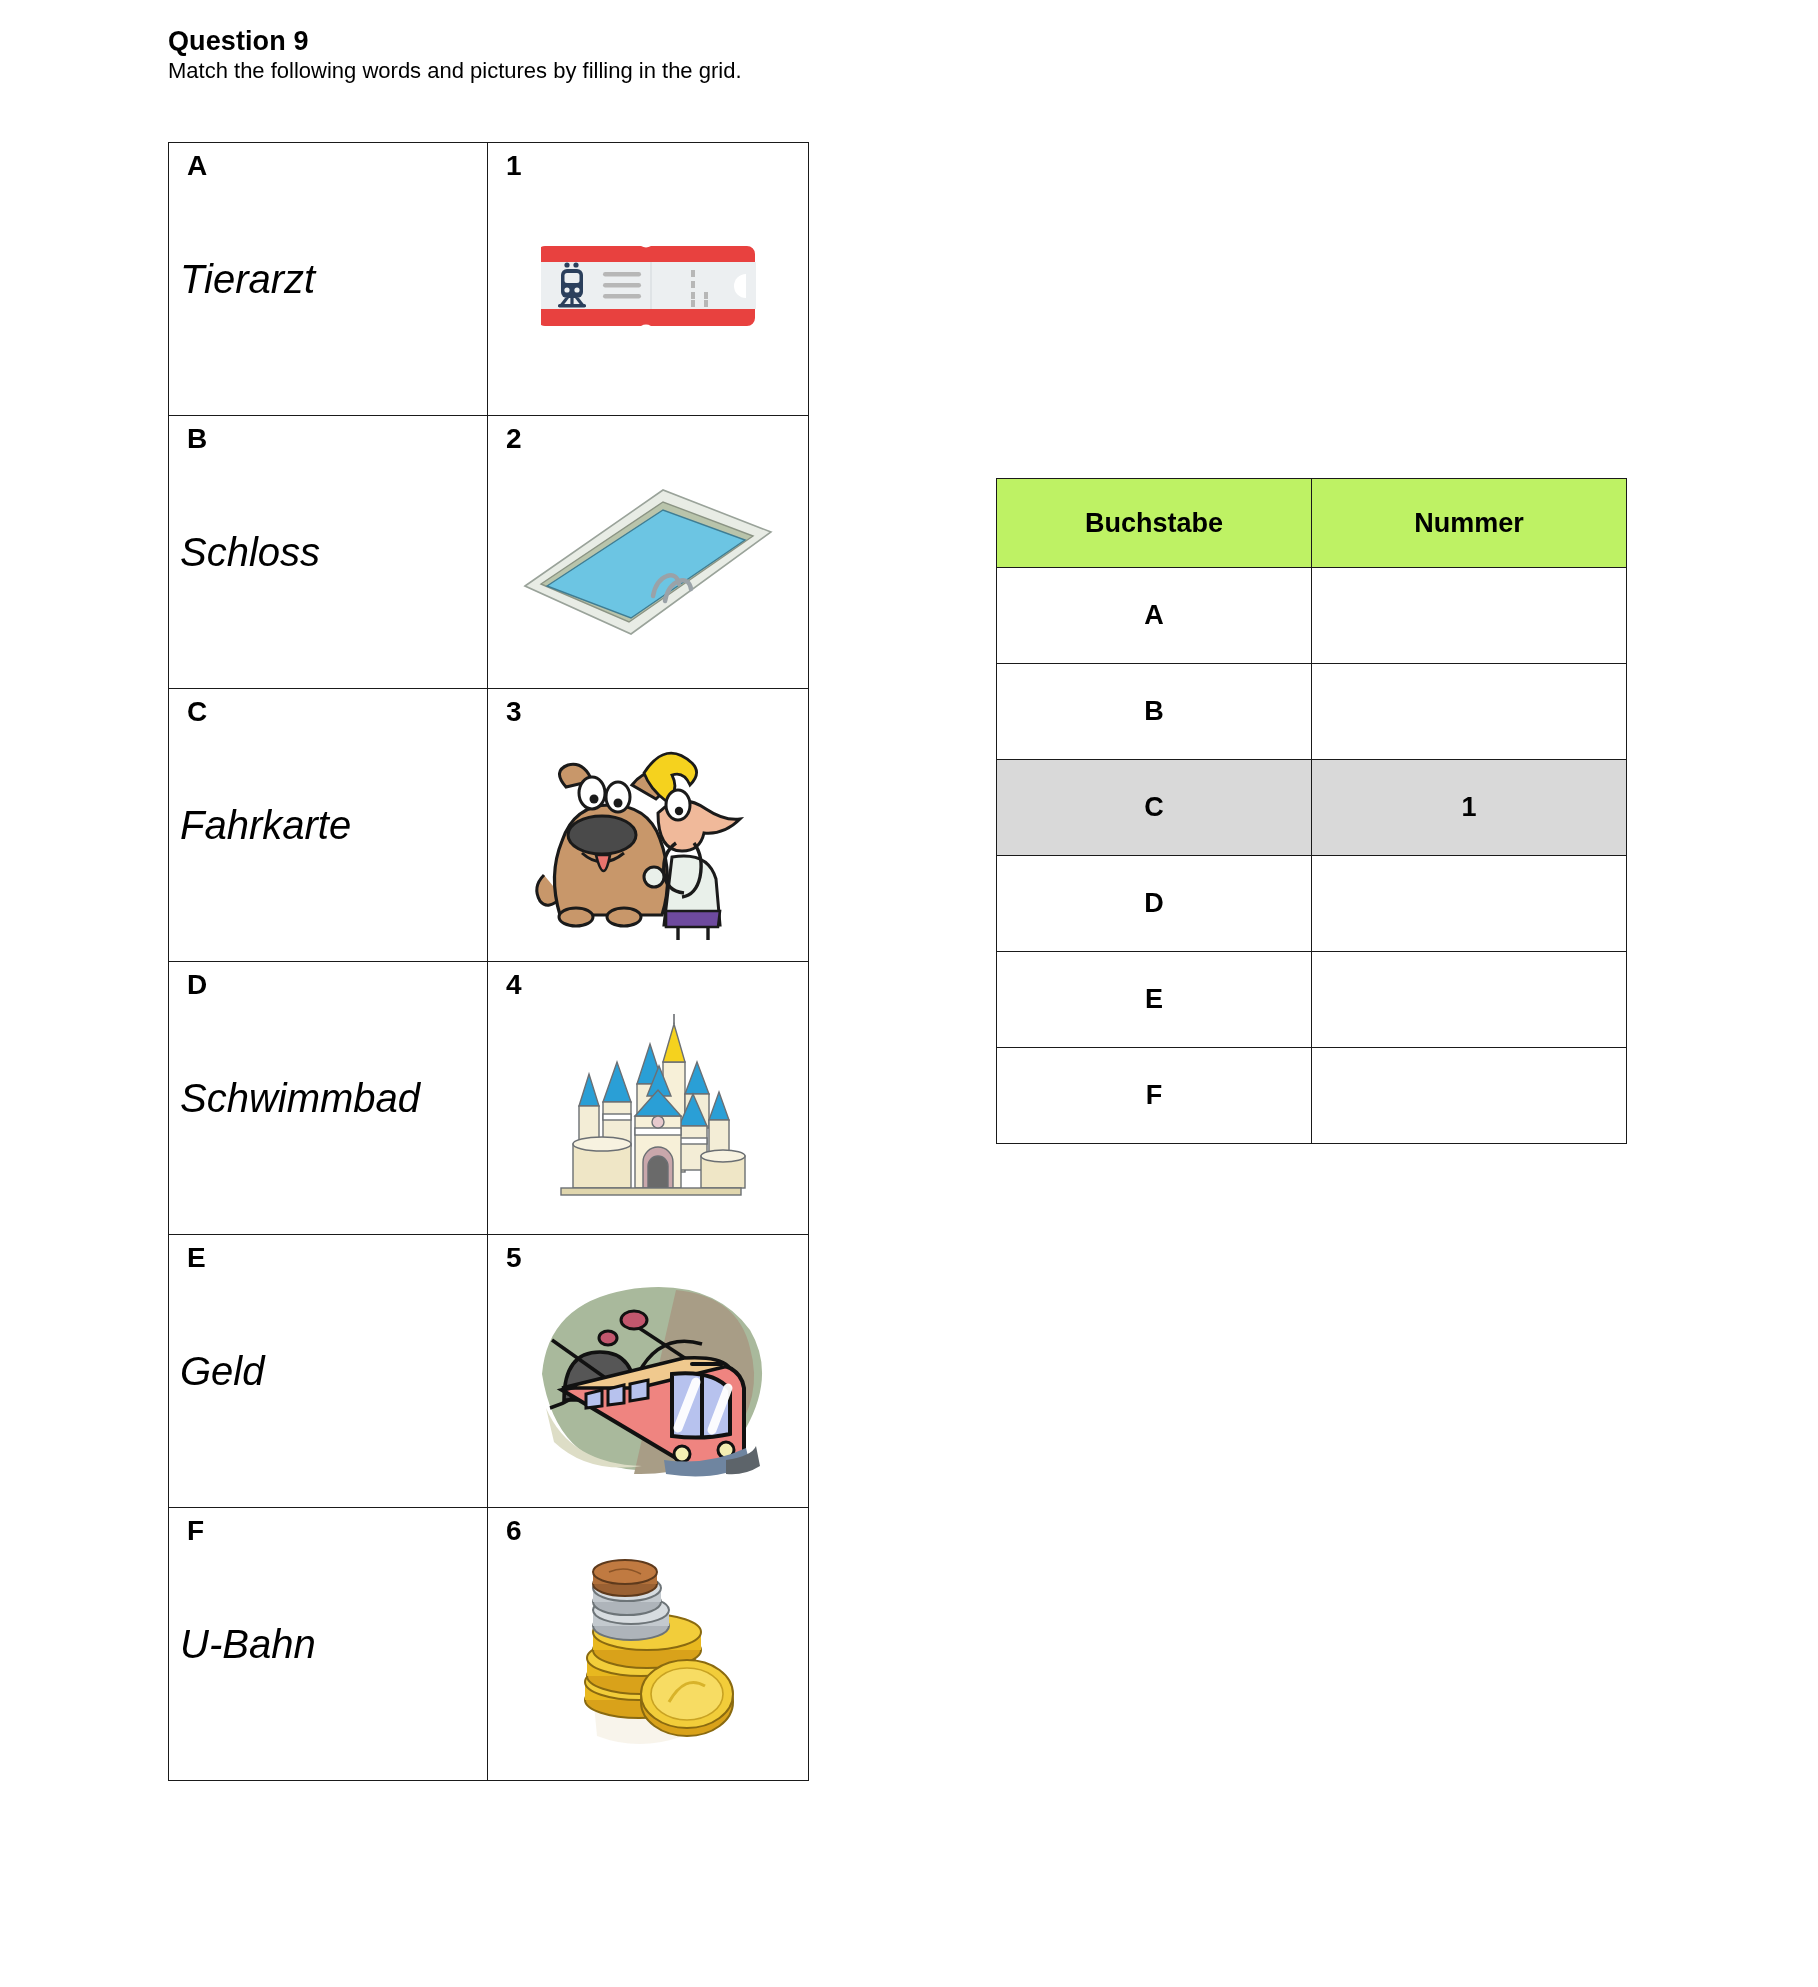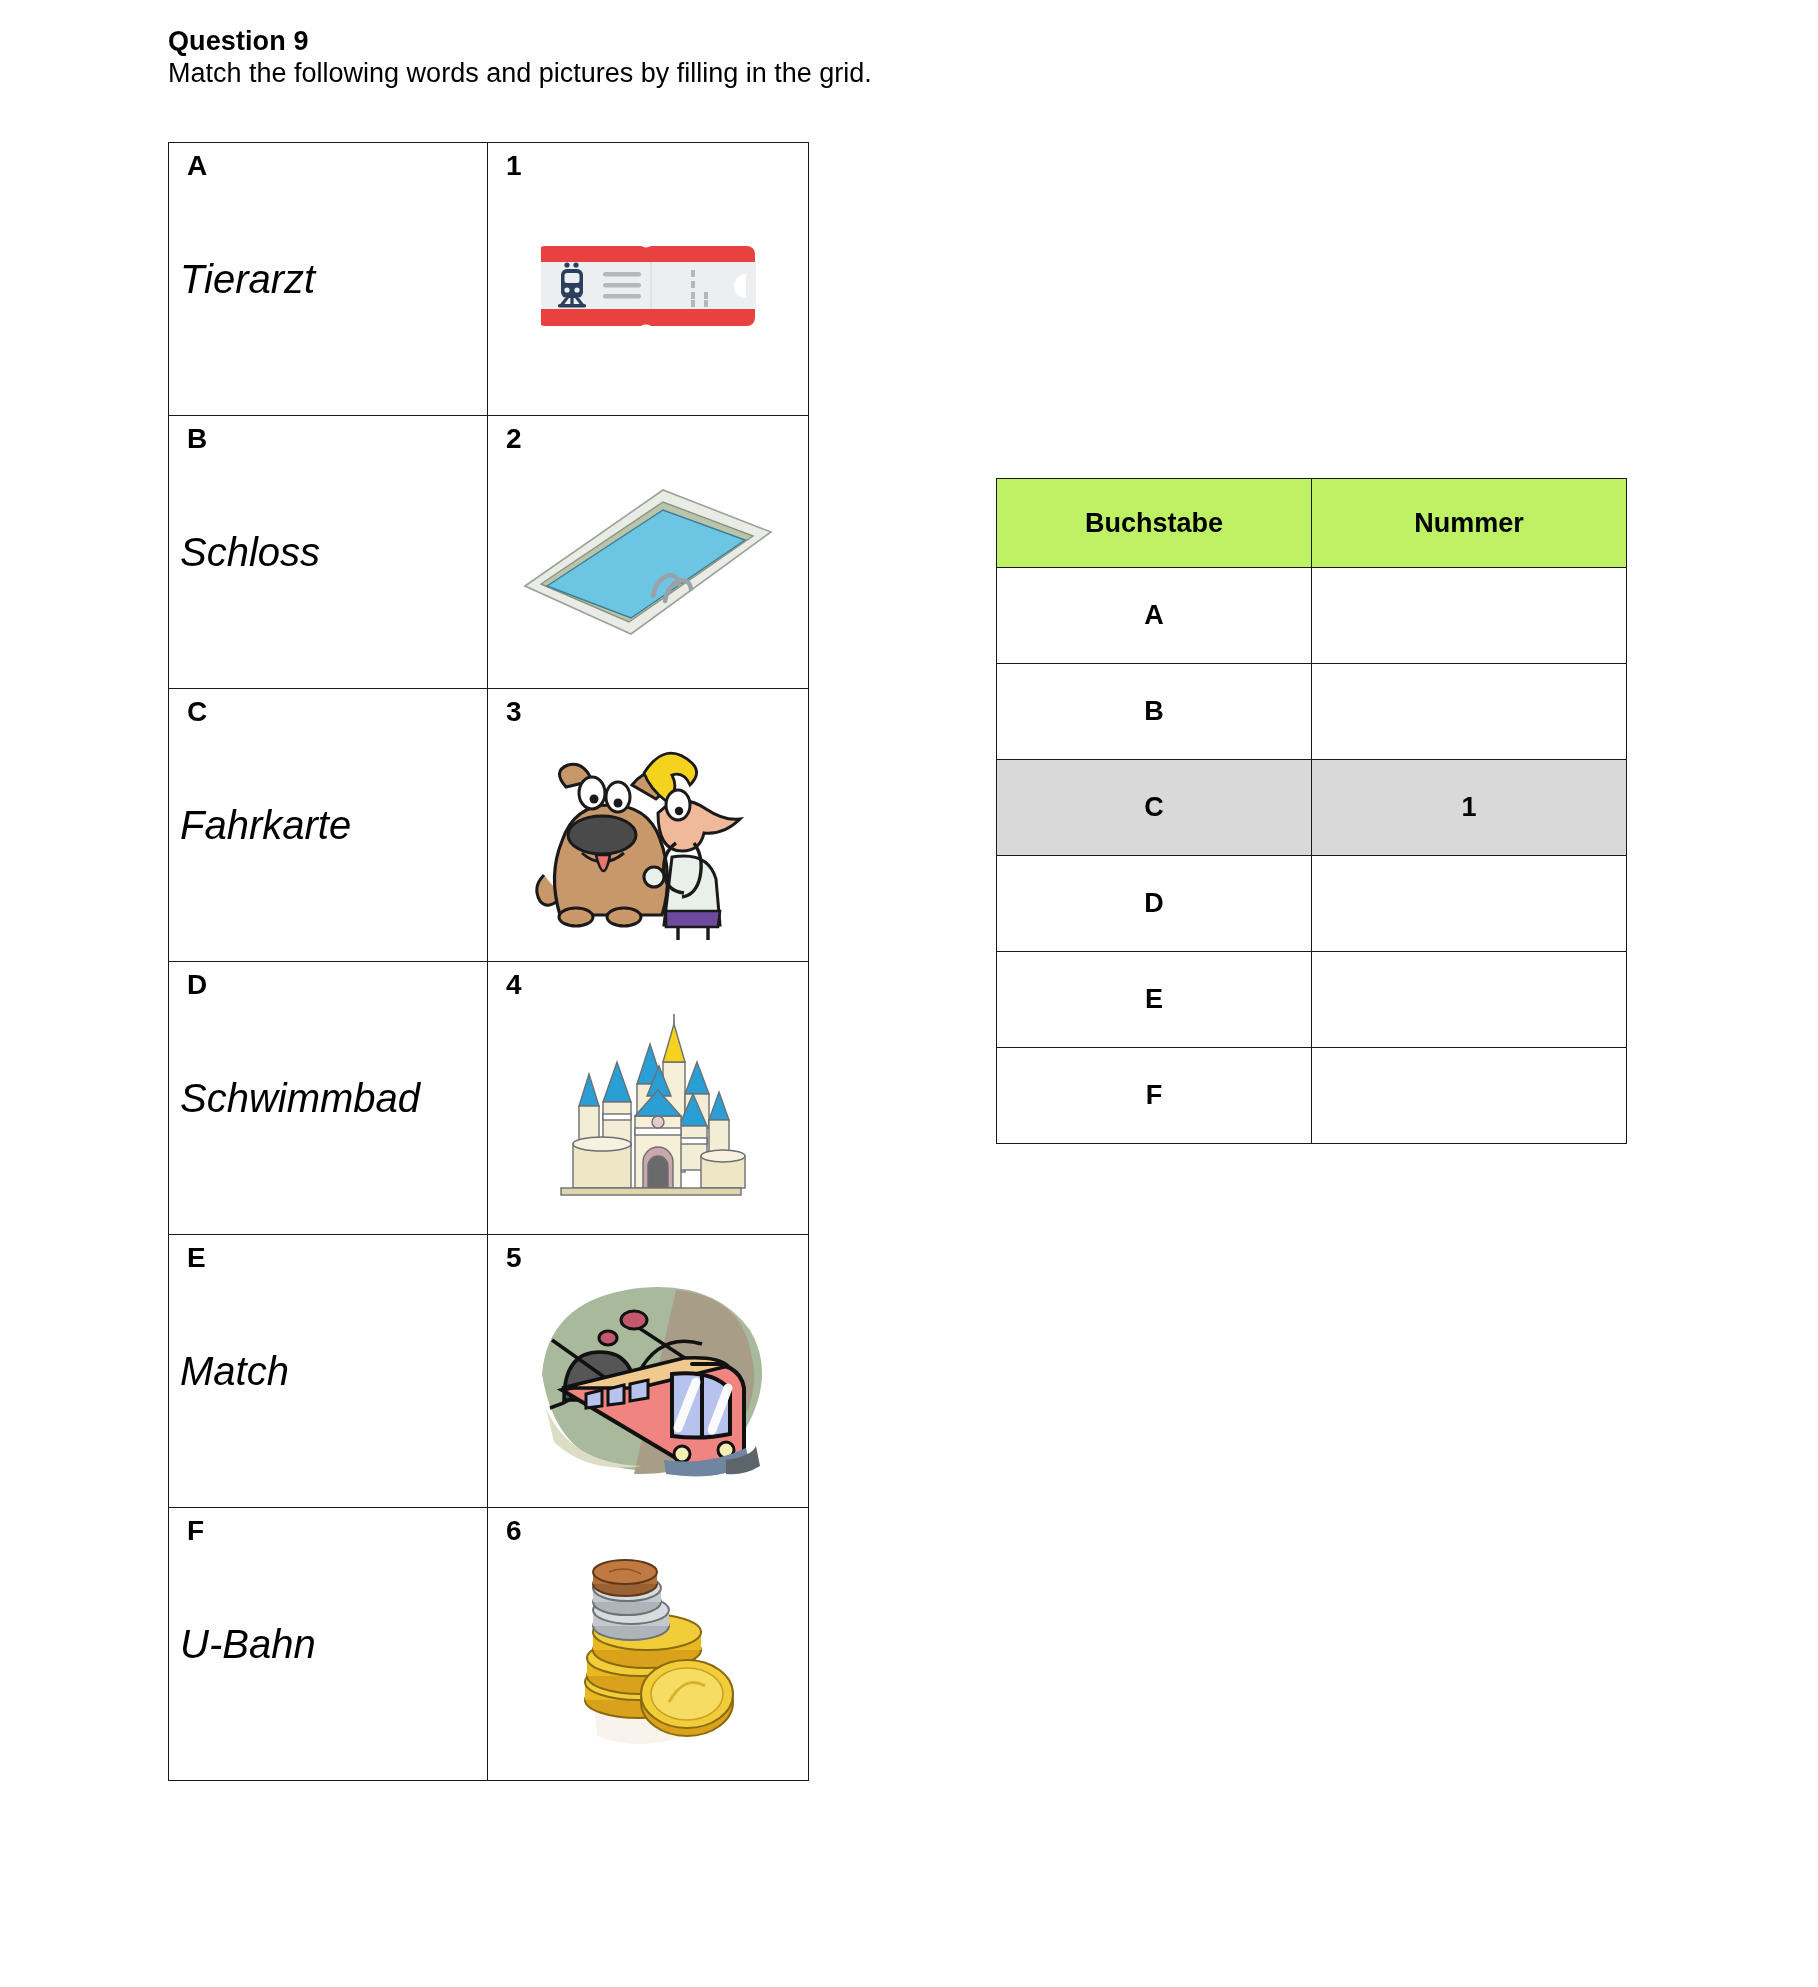--- a/index.html
+++ b/index.html
@@ -32,21 +32,21 @@
     font-size: 27px;
     font-weight: bold;
     letter-spacing: 0.1px;
     white-space: nowrap;
     margin-top: 26px;
   }
   .q-instruction {
     position: absolute;
     left: 168px;
     top: 58px;
-    font-size: 27px;
+    font-size: 22px;
     font-weight: normal;
     white-space: nowrap;
     text-align: center;
   }
 
   
   .match-table {
     position: absolute;
     left: 168px;
     top: 142px;
@@ -333,21 +333,21 @@
                 </g>
               </svg>
             </div>
           </div>
         </td>
       </tr>
 
       <tr>
         <td class="col-word">
           <div class="cell-key">E</div>
-          <div class="cell-word">Match</div>
+          <div class="cell-word">Geld</div>
         </td>
         <td class="col-pic">
           <div class="cell-key">5</div>
           <div class="cell-pic">
             <div class="pic-wrap">
               <svg class="art-metro" viewBox="0 0 245 200">
 
                 <path d="M16 96 q6 -70 84 -84 q84 -14 124 40 q26 44 -4 98 q-32 48 -110 42 q-80 -6 -94 -96 z" fill="#a9b99c"></path>
                 <path d="M150 12 q62 6 74 58 q14 50 -20 92 q-32 36 -96 34 z" fill="#a89d86"></path>
                 <path d="M20 130 q24 56 96 58 q-54 8 -88 -24 z" fill="#ddddc6"></path>

